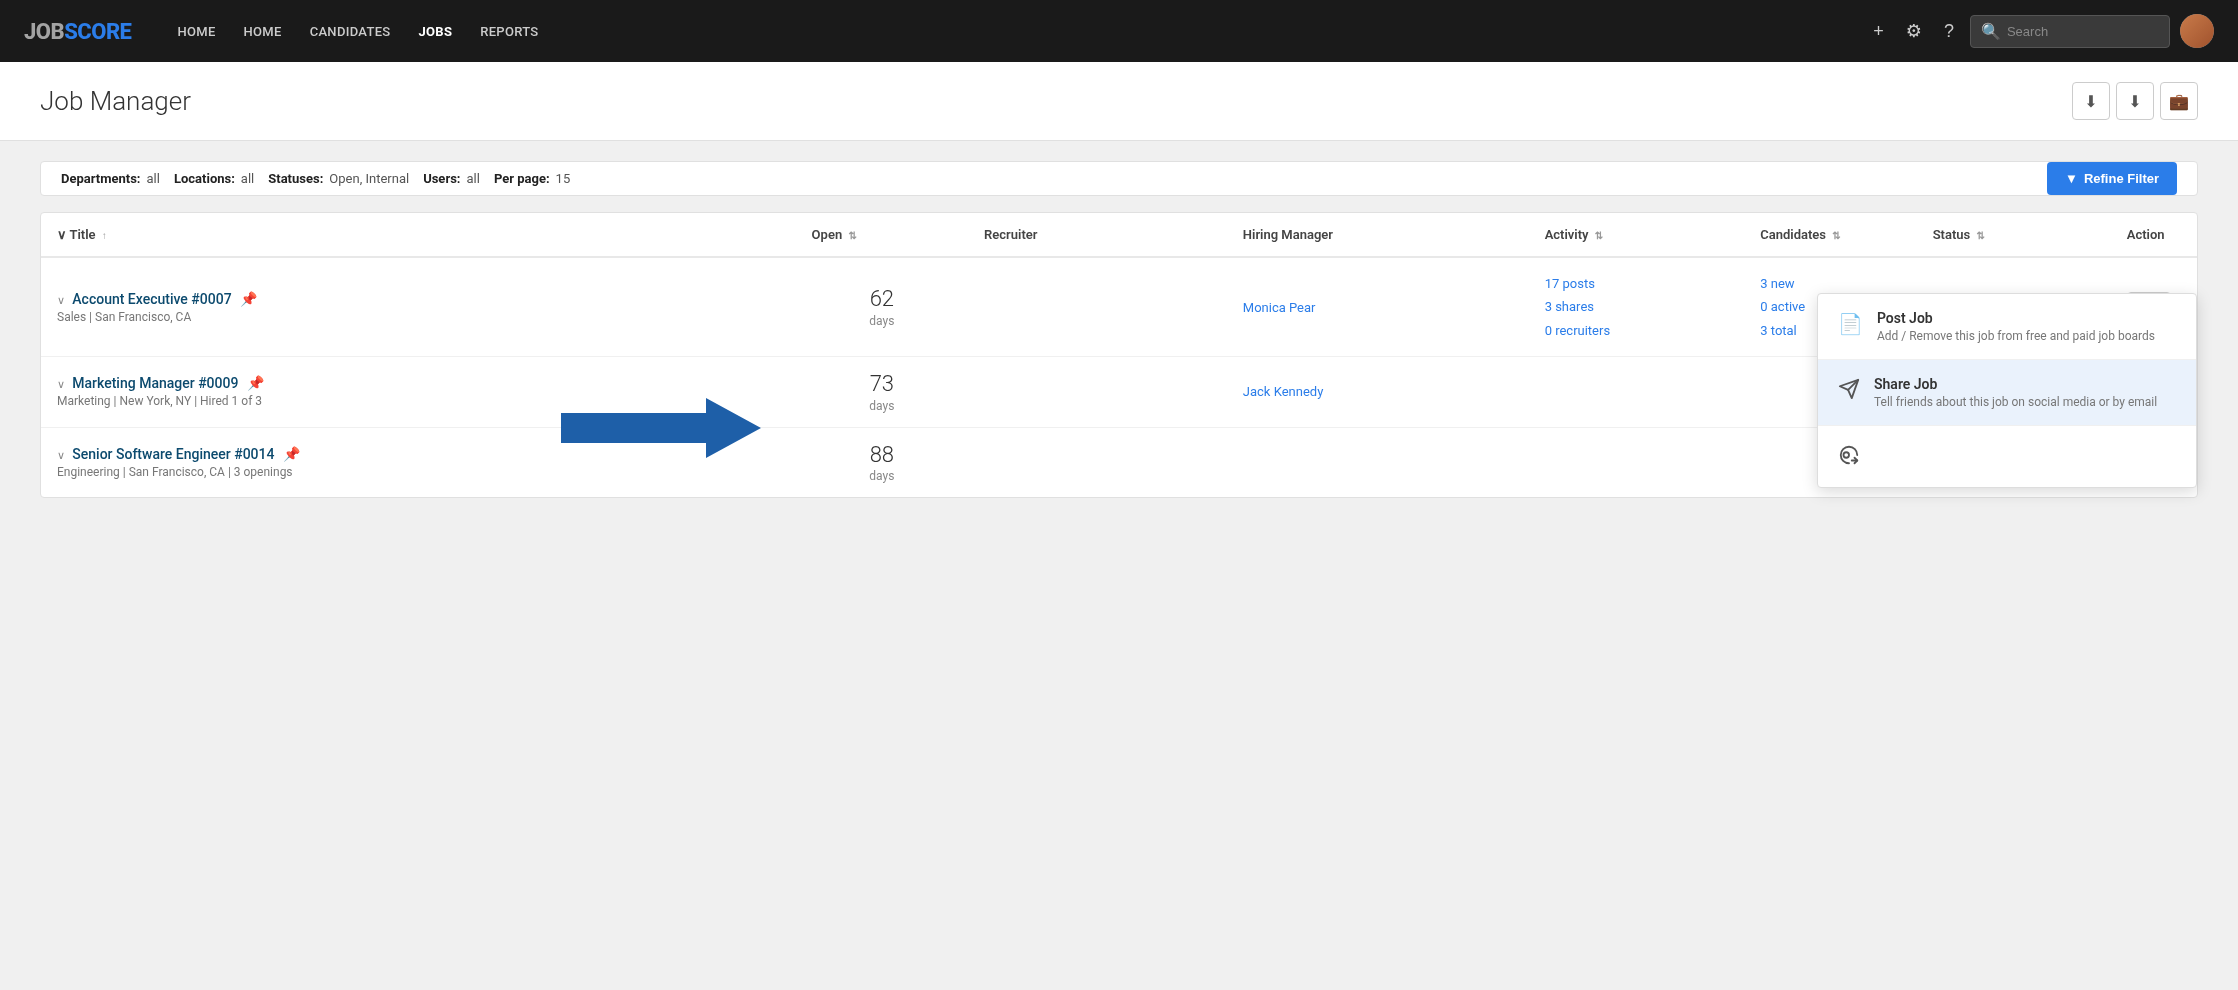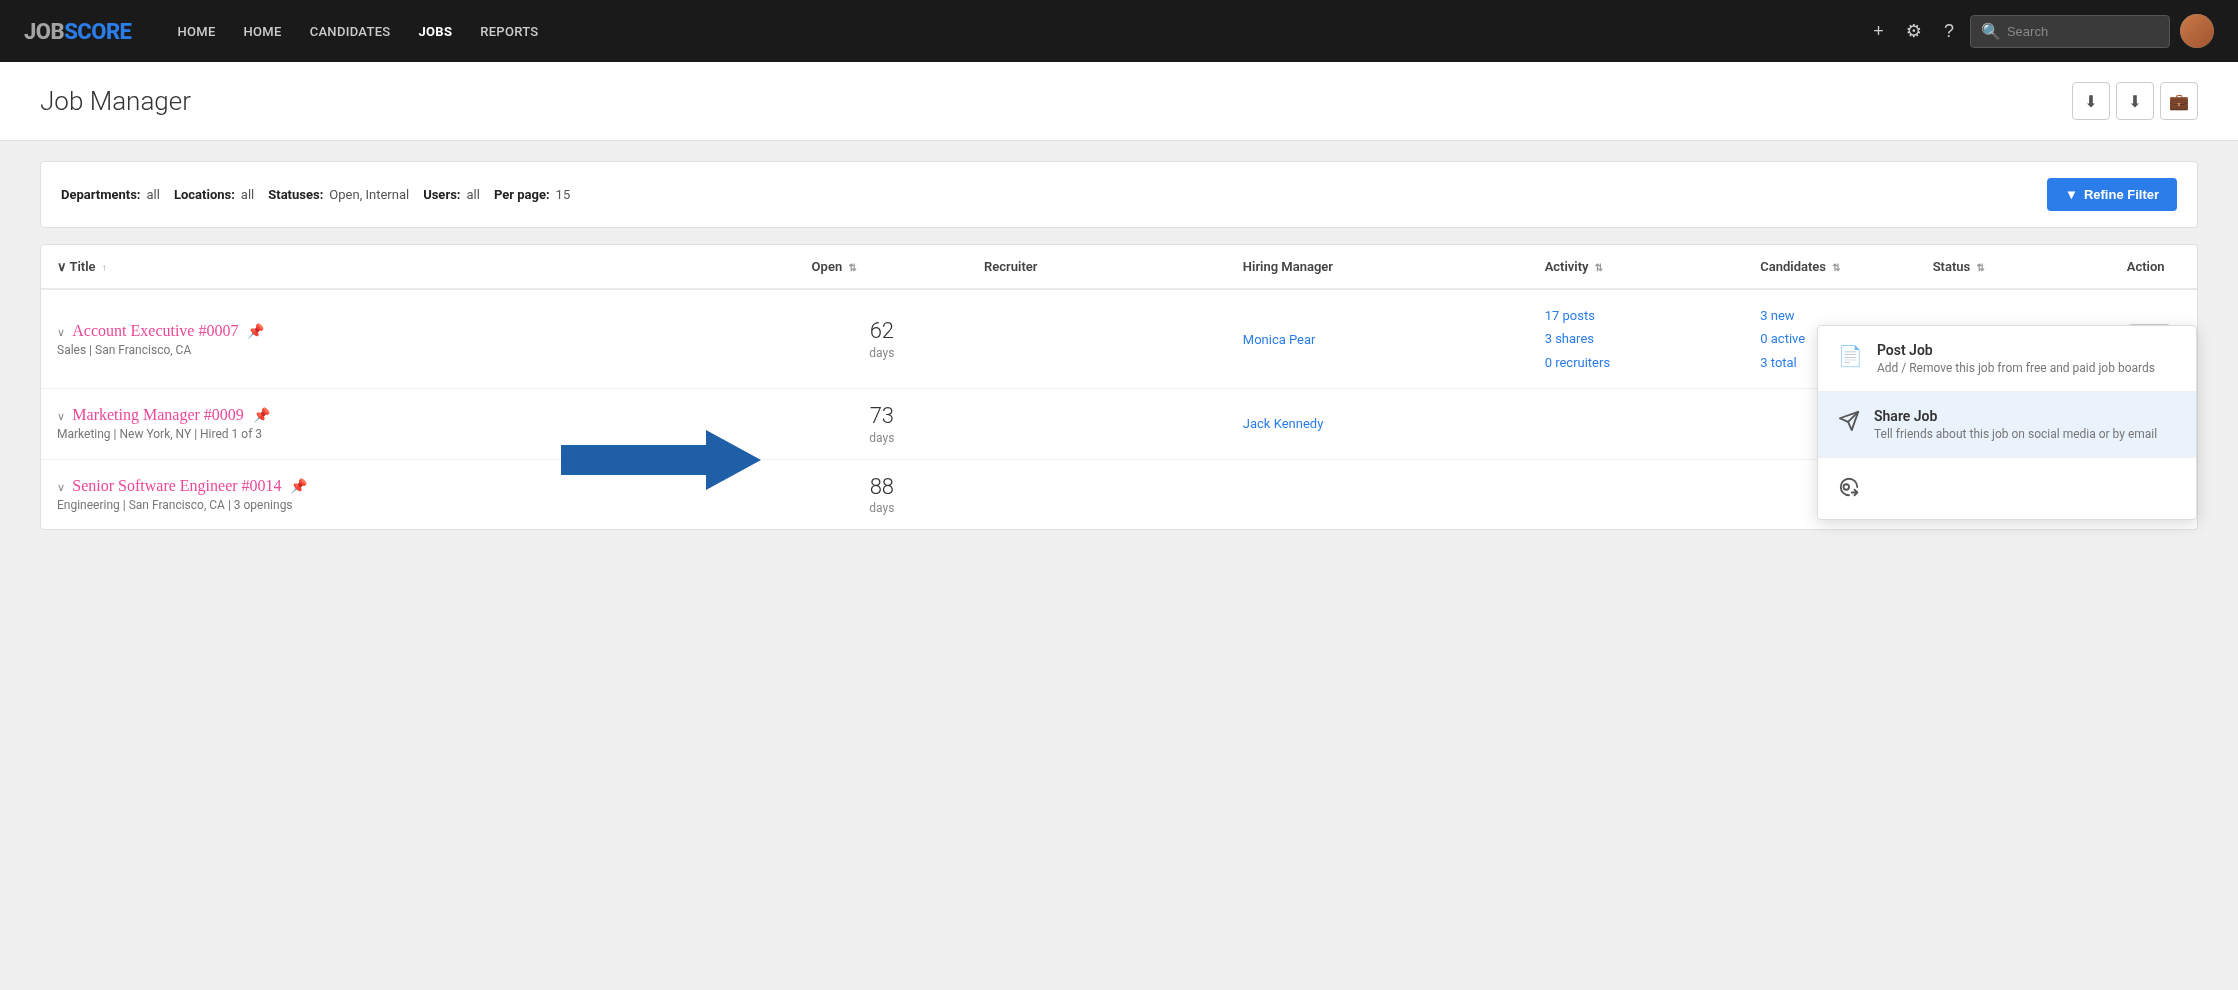--- a/index.html
+++ b/index.html
@@ -131,21 +131,21 @@
 
     .main-content {
       padding: 20px 40px;
     }
 
     
     .filter-bar {
       background: #fff;
       border: 1px solid #e0e0e0;
       border-radius: 4px;
-      padding: 16px 20px;
+      padding: 0 20px;
       display: flex;
       align-items: center;
       justify-content: space-between;
       margin-bottom: 16px;
     }
     .filter-labels {
       display: flex;
       align-items: center;
       gap: 6px;
       font-size: 13px;
@@ -193,25 +193,24 @@
     .table th .sort-icon { color: #999; font-size: 10px; margin-left: 3px; }
     .table td {
       padding: 14px 16px;
       font-size: 13px;
       color: #333;
       border-bottom: 1px solid #f0f0f0;
       vertical-align: middle;
     }
     .table tr:last-child td { border-bottom: none; }
     .job-title-link {
-      color: #ec4899;
+      color: #0c4a6e;
       text-decoration: none;
       font-weight: 500;
-      font-size: 16px;
-      font-family: Liberation Serif, serif;
+      font-size: 14px;
     }
     .job-meta {
       font-size: 12px;
       color: #777;
       margin-top: 3px;
     }
     .days-cell {
       text-align: center;
     }
     .days-num {

